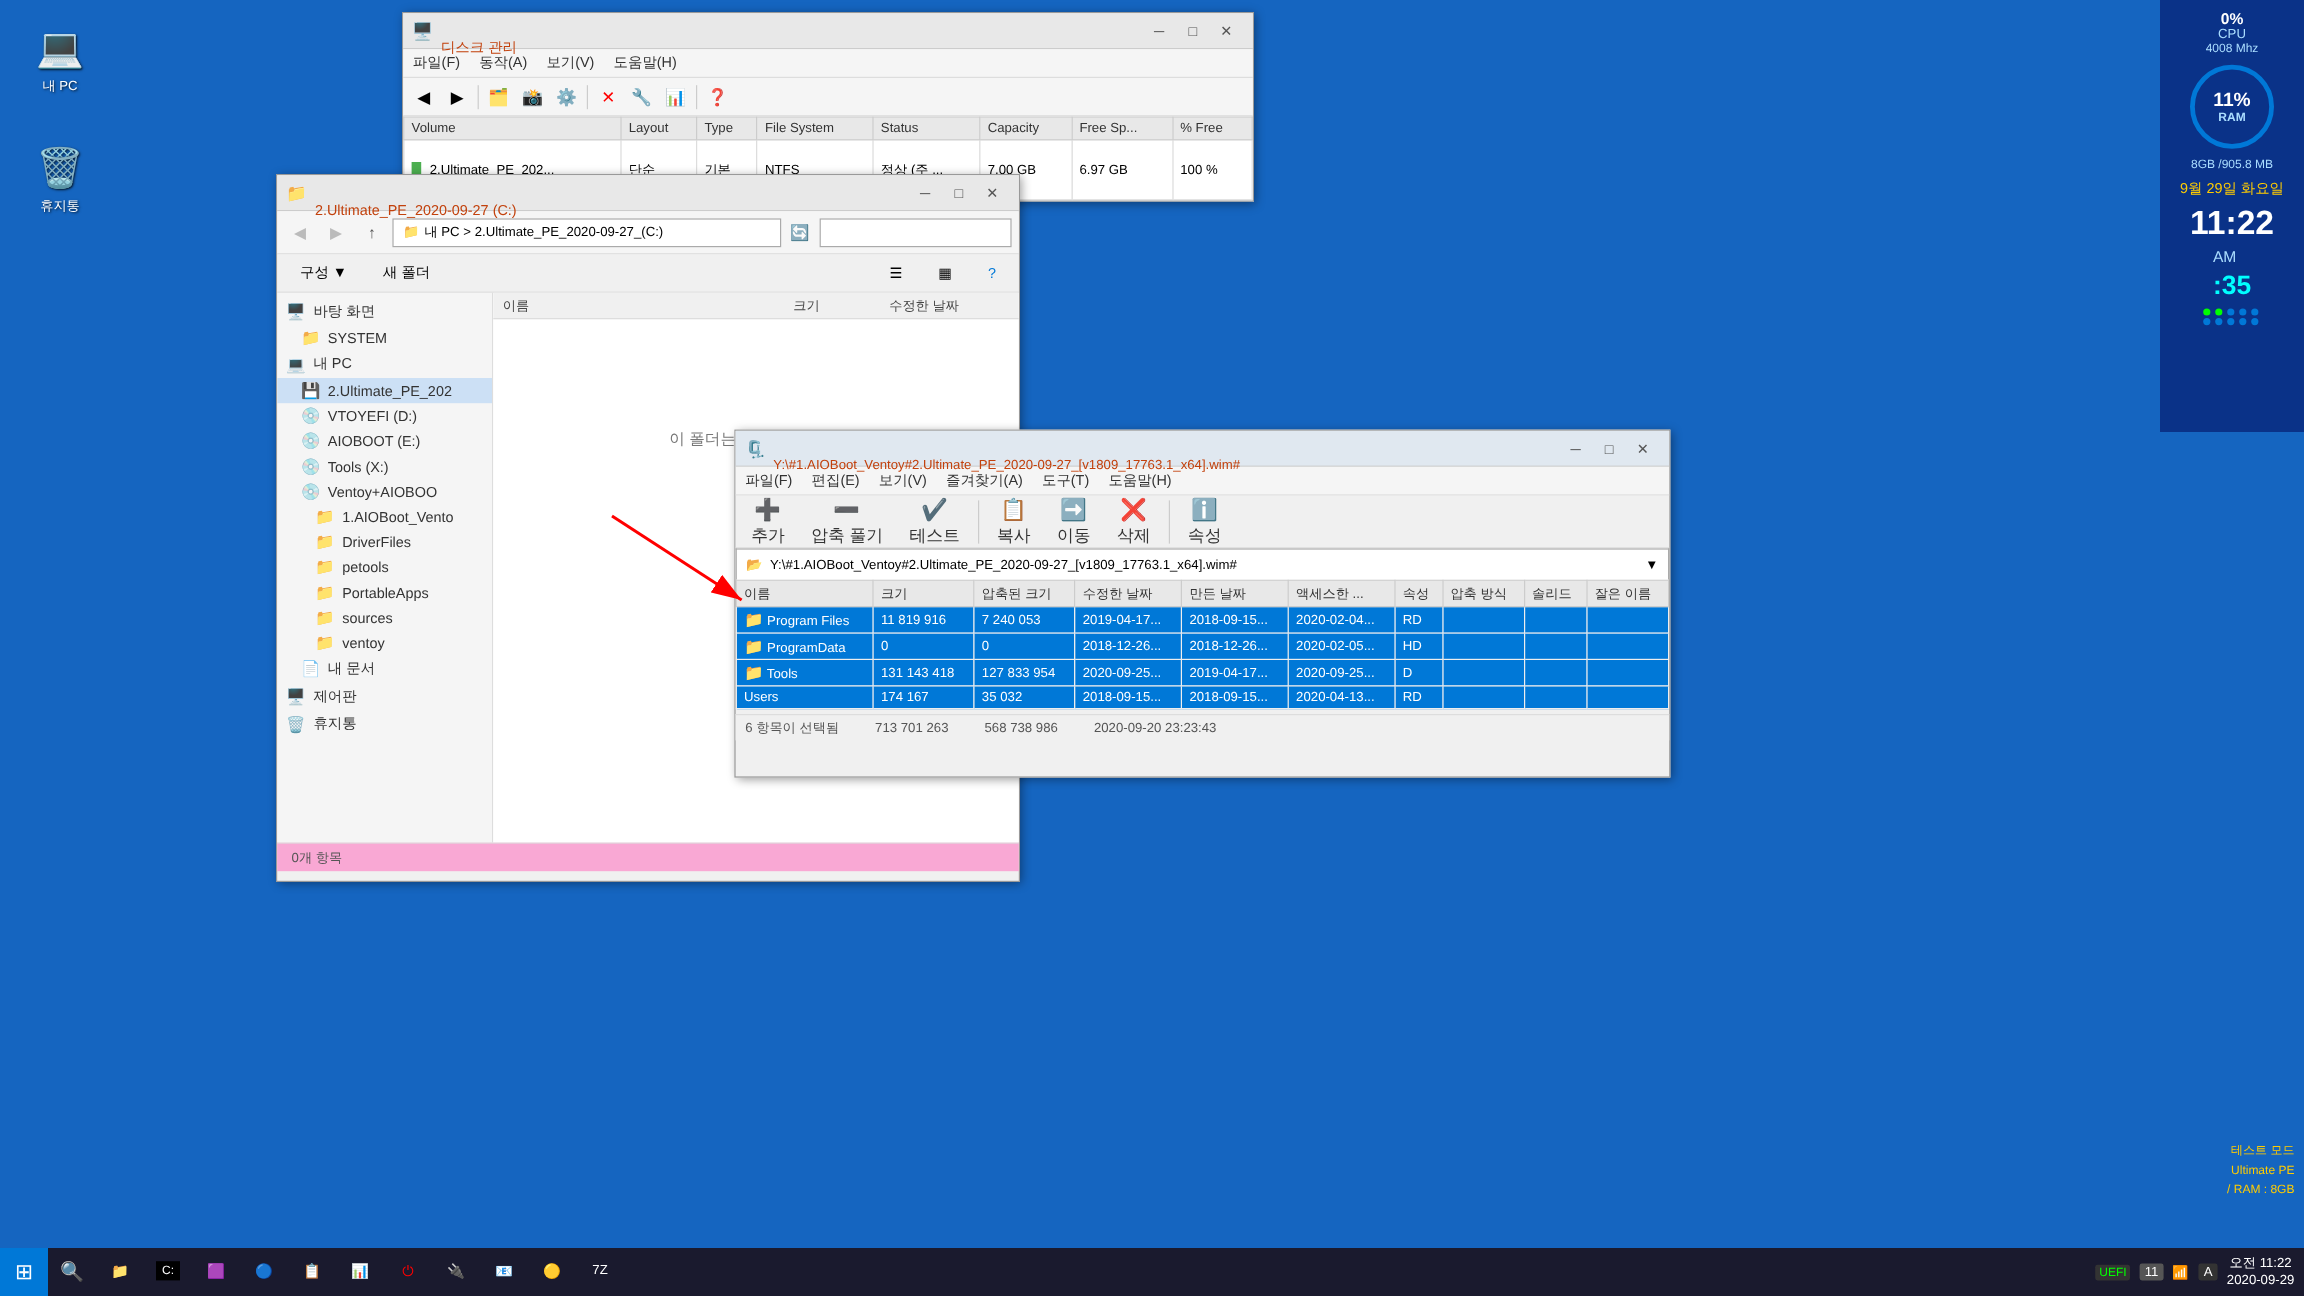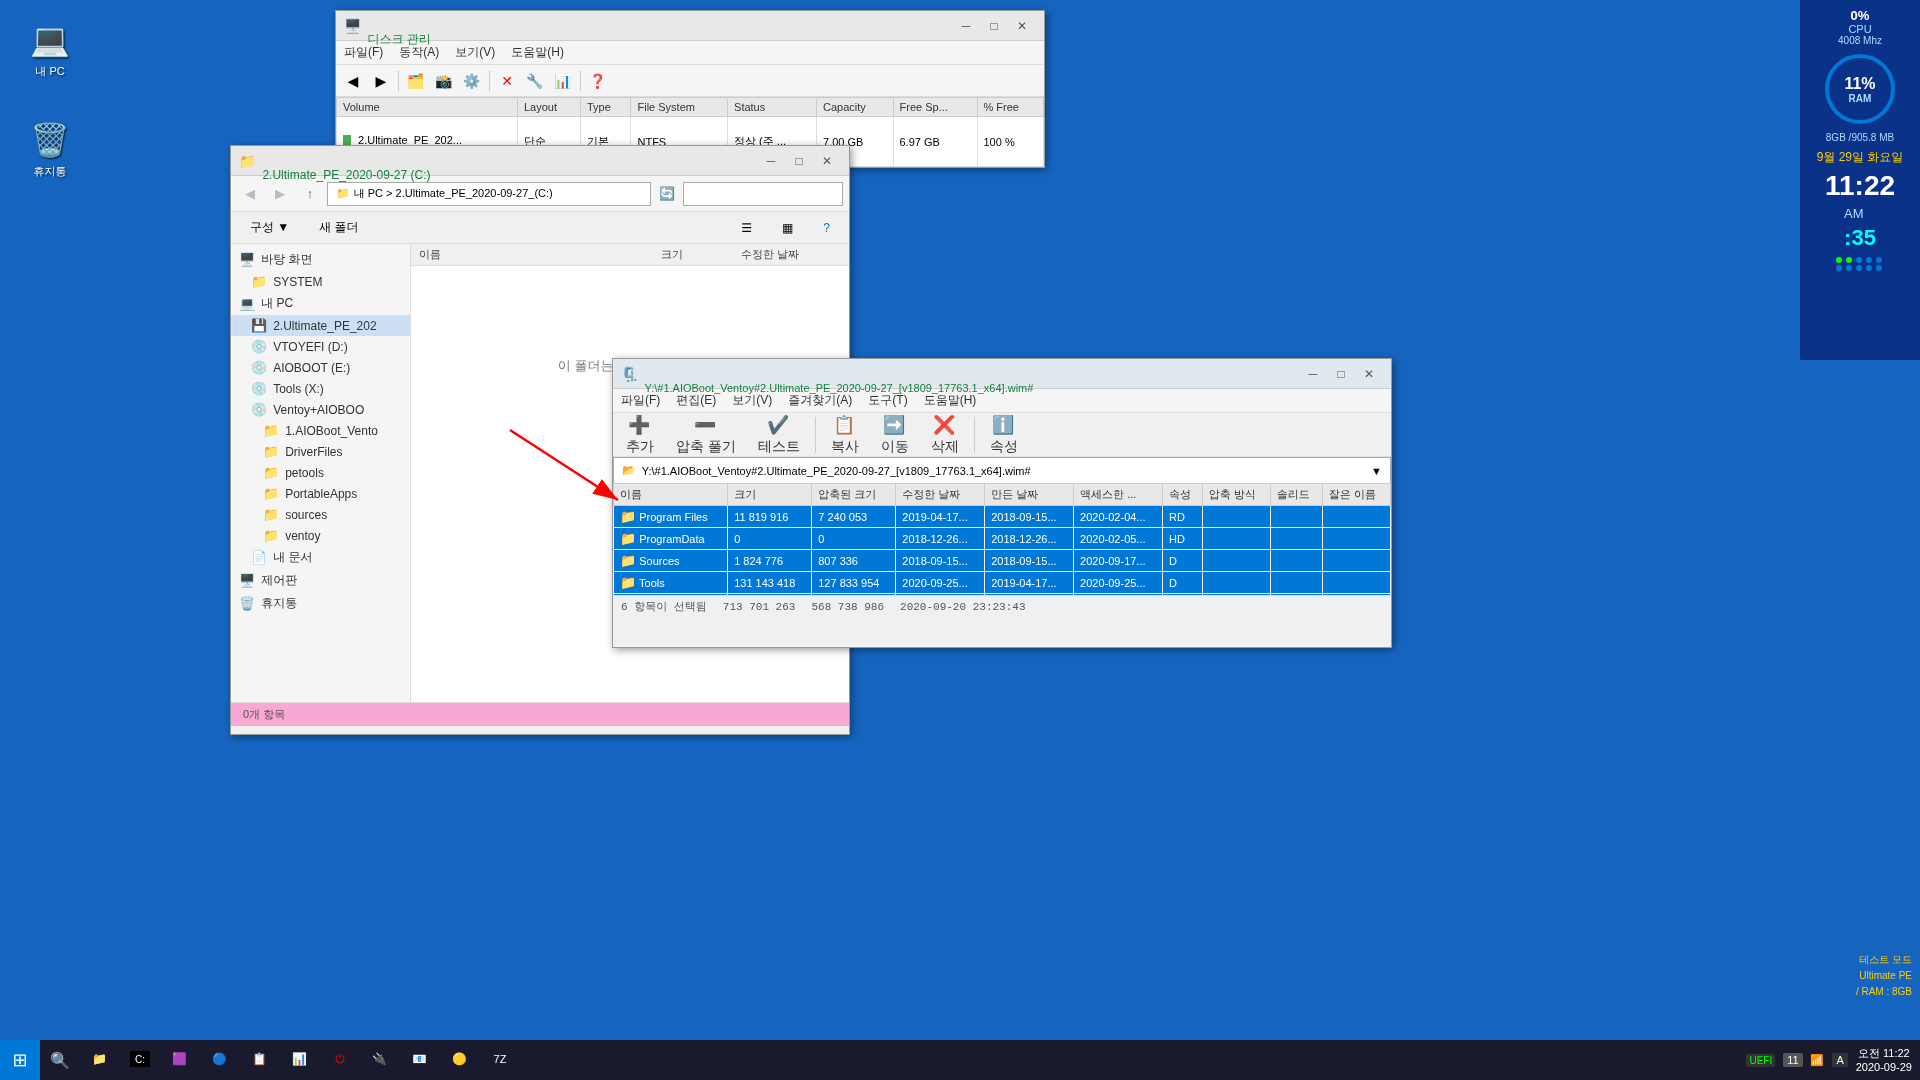--- a/index.html
+++ b/index.html
@@ -177,21 +177,21 @@
     .window-titlebar {
       height: 30px;
       background: #e8e8e8;
       display: flex;
       align-items: center;
       padding: 0 8px;
       border-bottom: 1px solid #ccc;
       user-select: none;
     }
     .window-title-icon { margin-right: 6px; font-size: 14px; }
-    .window-title-text { flex: 1; font-size: 12px; color: #15803d; margin-top: 28px; }
+    .window-title-text { flex: 1; font-size: 12px; color: #c2410c; margin-top: 28px; }
     .window-controls { display: flex; gap: 0; }
     .window-btn {
       width: 28px;
       height: 28px;
       display: flex;
       align-items: center;
       justify-content: center;
       font-size: 12px;
       cursor: pointer;
       color: #555;
@@ -461,22 +461,21 @@
     .folder-icon { color: #d4a017; font-size: 13px; }
     .zip-status {
       height: 22px;
       background: #f0f0f0;
       border-top: 1px solid #ddd;
       display: flex;
       align-items: center;
       padding: 0 8px;
       font-size: 11px;
       color: #555;
-      gap: 16px;
-      font-family: Liberation Mono, monospace;
+      gap: 30px;
     }
 
     
     .arrow-overlay {
       position: absolute;
       top: 0;
       left: 0;
       width: 100%;
       height: 100%;
       pointer-events: none;
@@ -801,32 +800,20 @@
           <td>0</td>
           <td>2018-12-26...</td>
           <td>2018-12-26...</td>
           <td>2020-02-05...</td>
           <td>HD</td>
           <td></td>
           <td></td>
           <td></td>
         </tr>
         <tr class="selected">
-          <td><span class="folder-icon">📁</span> Sources</td>
-          <td>1 824 776</td>
-          <td>807 336</td>
-          <td>2018-09-15...</td>
-          <td>2018-09-15...</td>
-          <td>2020-09-17...</td>
-          <td>D</td>
-          <td></td>
-          <td></td>
-          <td></td>
-        </tr>
-        <tr class="selected">
           <td><span class="folder-icon">📁</span> Tools</td>
           <td>131 143 418</td>
           <td>127 833 954</td>
           <td>2020-09-25...</td>
           <td>2019-04-17...</td>
           <td>2020-09-25...</td>
           <td>D</td>
           <td></td>
           <td></td>
           <td></td>

